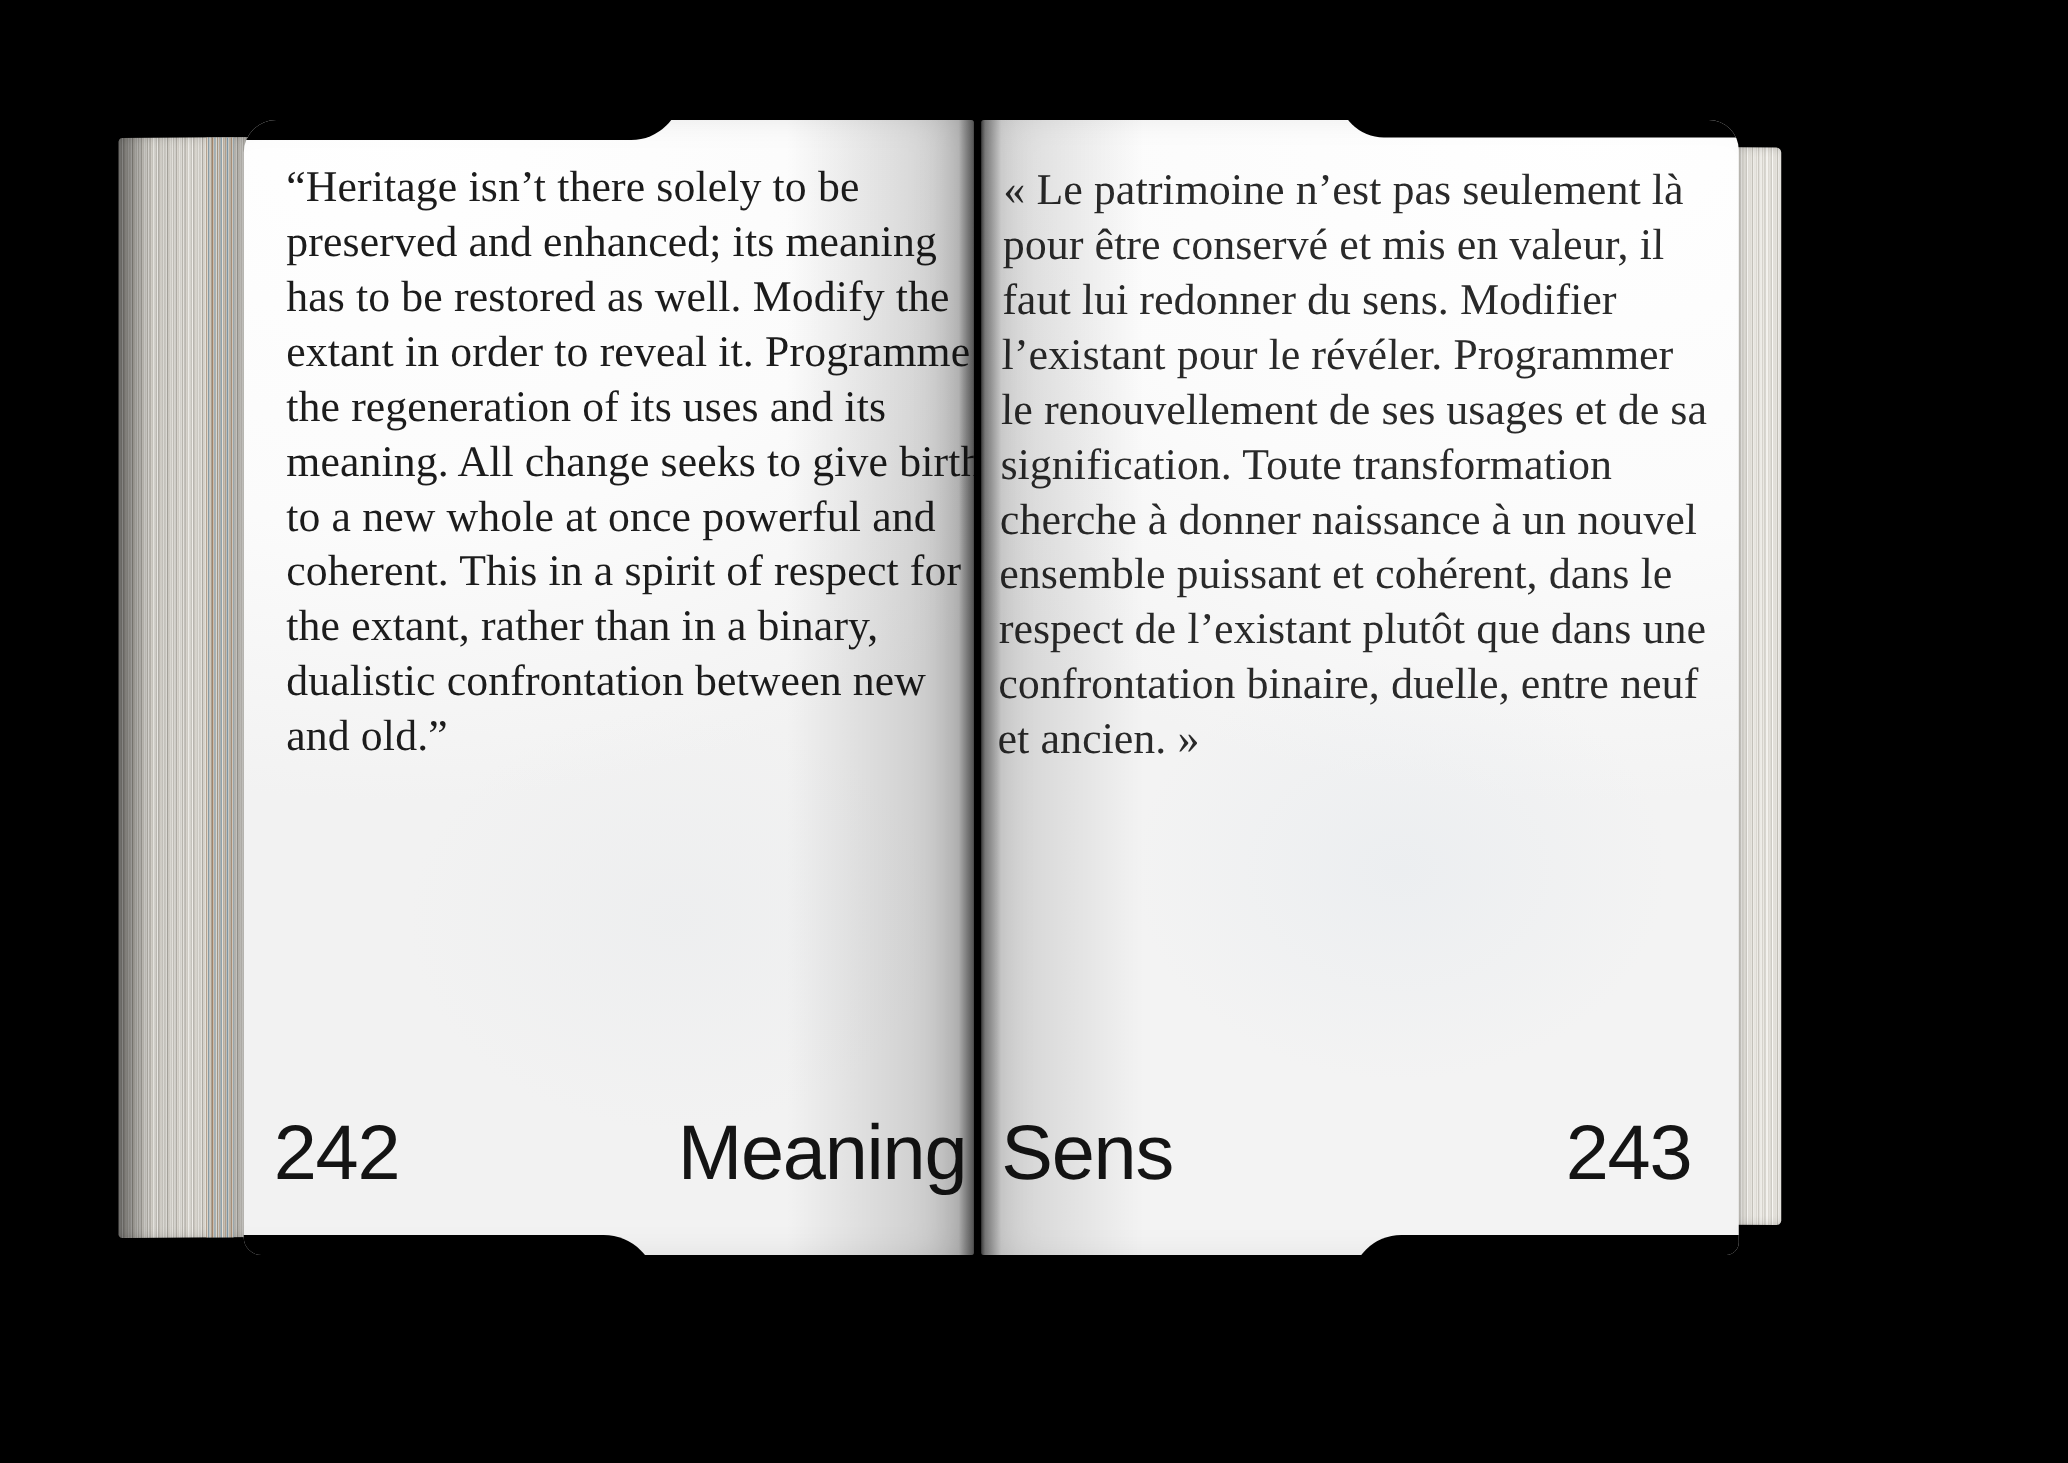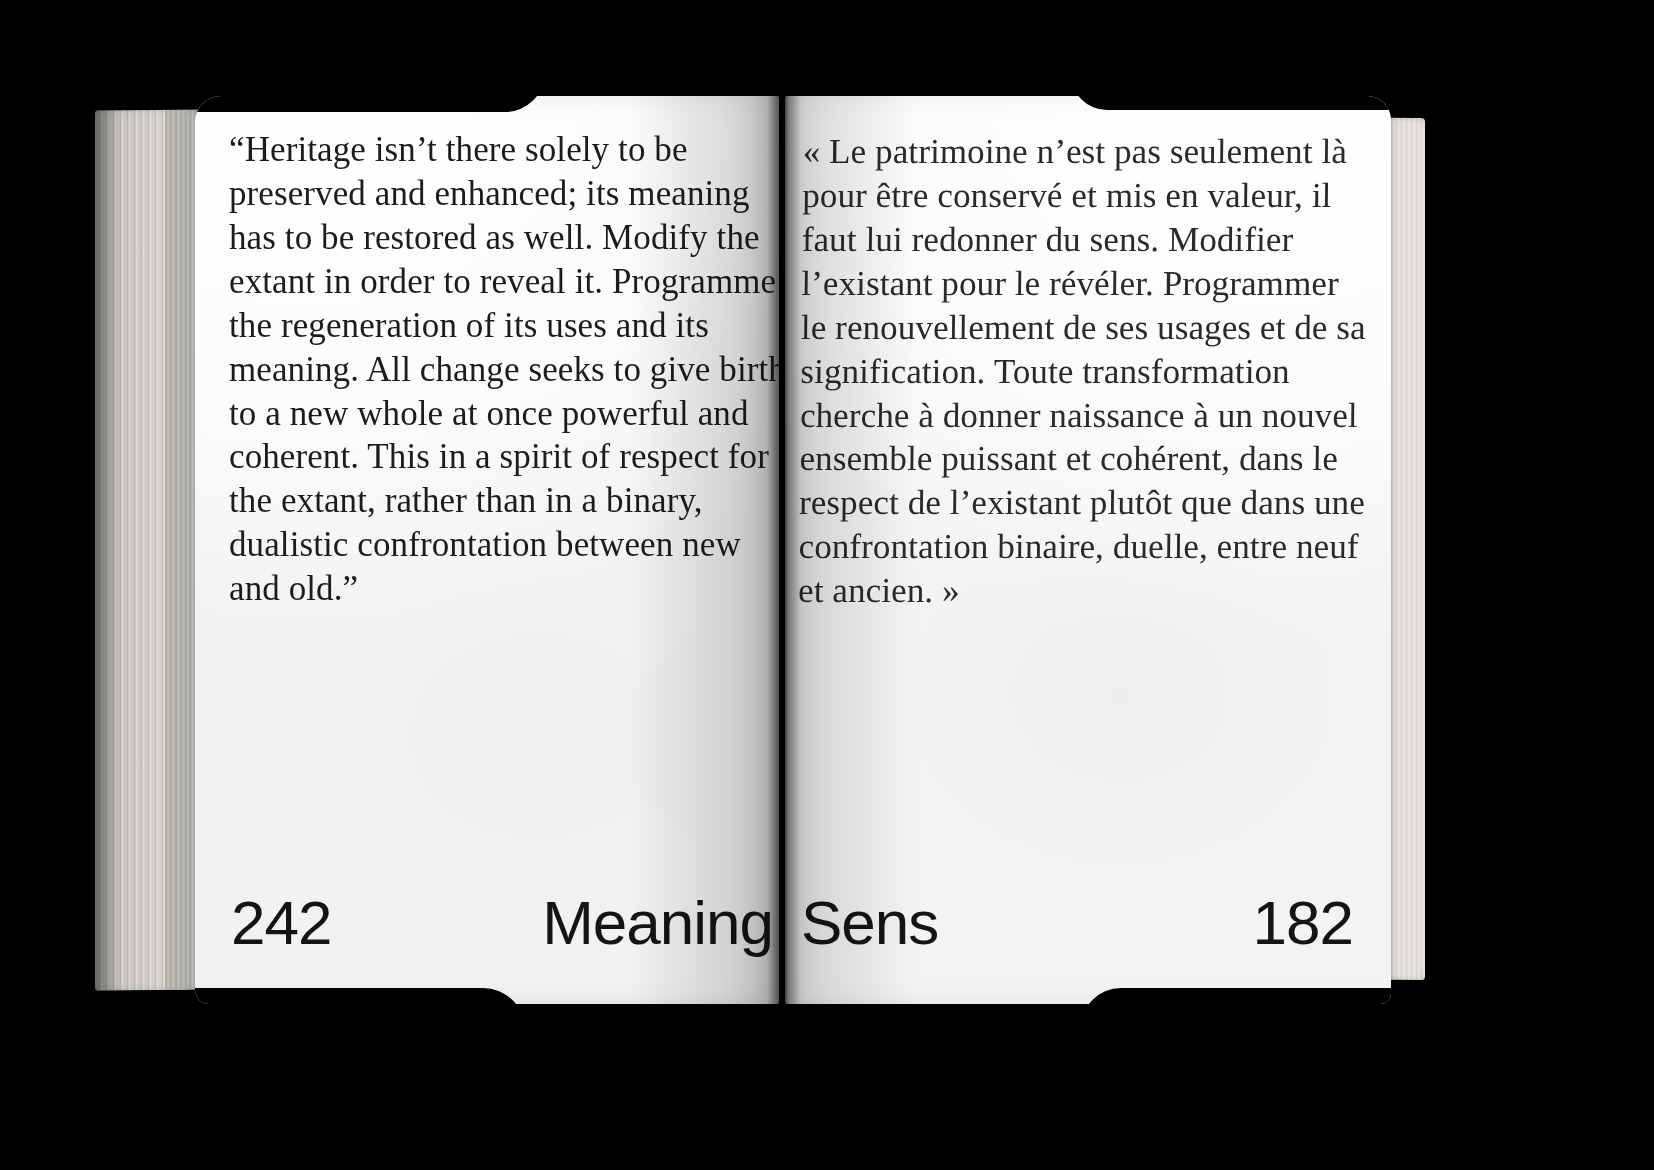--- a/index.html
+++ b/index.html
@@ -179,21 +179,21 @@
   
   .folio {
     position: absolute;
     bottom: 46px;
     font-family: "Liberation Sans", sans-serif;
     font-weight: 400;
     font-size: 62px;
     color: #141414;
     letter-spacing: -1px;
   }
-  .folio-num-left  { left: 36px; }
+  .folio-num-left  { left: 24px; }
   .folio-word-left { right: 6px; }
   .folio-word-right{ left: 16px; }
   .folio-num-right { right: 38px; }
 
   
   .shade-left {
     position: absolute;
     right: 0; top: 0;
     width: 150px; height: 100%;
     background: linear-gradient(90deg, rgba(0,0,0,0) 0%, rgba(0,0,0,0.20) 100%);
@@ -250,21 +250,21 @@
       <div class="curve-mask"></div>
       <div class="curve-mask-b"></div>
       <div class="glare"></div>
 
       <div class="quote quote-fr">
         <span class="quote-fr-inner">« Le patrimoine n’est pas seulement là pour être conservé et mis en valeur, il faut lui redonner du sens. Modifier l’existant pour le révéler. Programmer le renouvellement de ses usages et de sa signification. Toute transformation cherche à donner naissance à un nouvel ensemble puissant et cohérent, dans le respect de l’existant plutôt que dans une confrontation binaire, duelle, entre neuf et ancien. »</span>
       </div>
 
       <div class="folio folio-word-right">Sens</div>
 
-      <div class="folio folio-num-right">182</div>
+      <div class="folio folio-num-right">243</div>
 
       <div class="shade-right"></div>
     </div>
 
     <div class="gutter"></div>
 
   </div>
 </div>
 
 </body></html>

